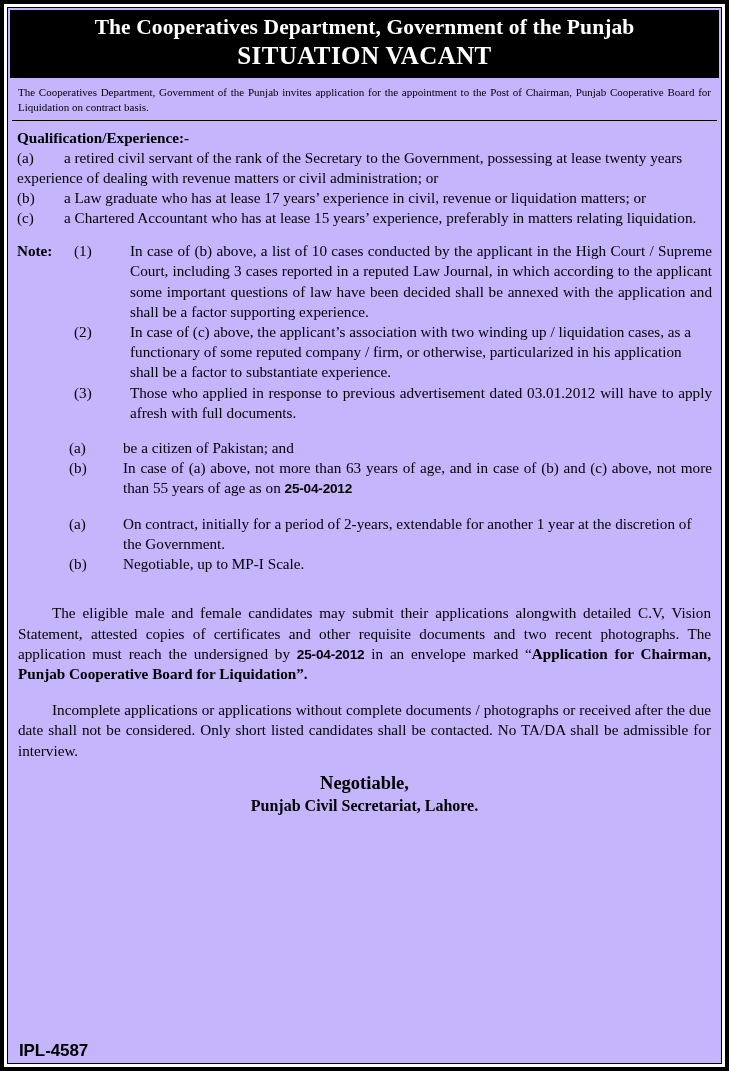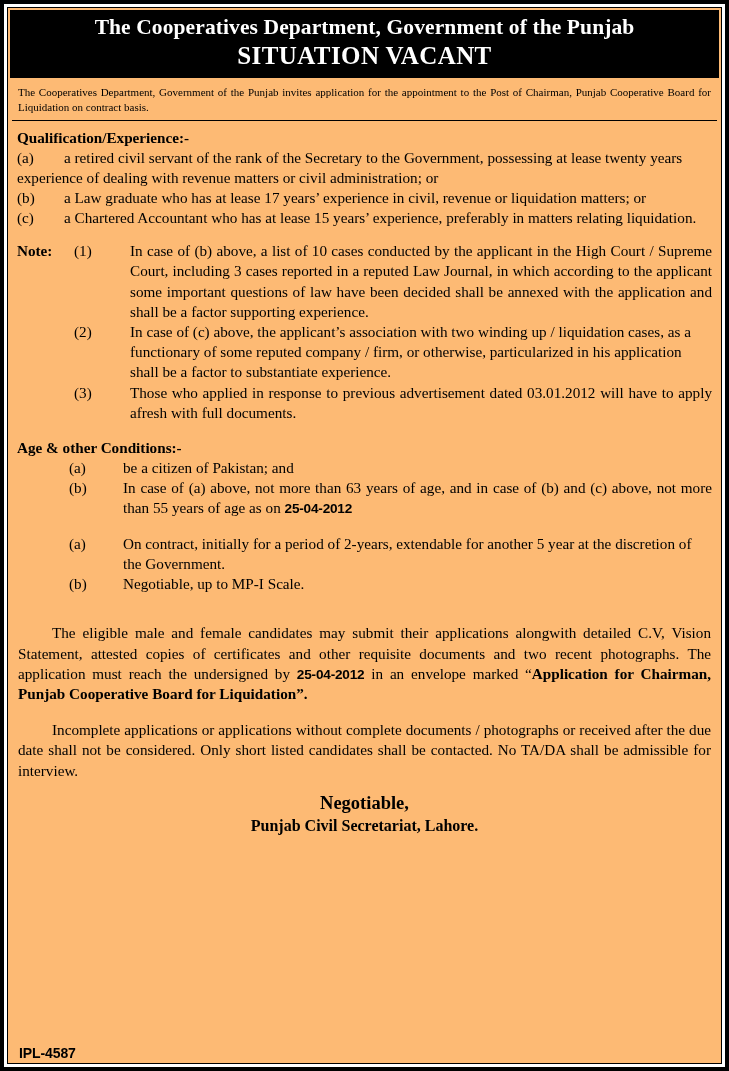--- a/index.html
+++ b/index.html
@@ -23,21 +23,21 @@
     height: 1071px;
     border: 4px solid #000000;
     padding: 3px;
     background: #ffffff;
   }
   .ad-inner {
     box-sizing: border-box;
     width: 100%;
     height: 100%;
     border: 1px solid #000000;
-    background: #fdba74;
+    background: #c4b5fd;
     display: flex;
     flex-direction: column;
   }
 
   
   .banner {
     background: #000000;
     color: #ffffff;
     text-align: center;
     padding: 4px 10px 7px 10px;
@@ -218,21 +218,21 @@
   
   .footer-row {
     display: flex;
     align-items: flex-end;
     padding: 0 0 2px 2px;
     margin-top: auto;
   }
   .ref-code {
     font-family: "Liberation Sans", "DejaVu Sans", sans-serif;
     font-weight: bold;
-    font-size: 14px;
+    font-size: 17px;
     letter-spacing: -0.1px;
   }
 </style>
 </head>
 <body>
 
 <div class="ad-frame">
   <div class="ad-inner">
 
     <div class="banner">
@@ -268,38 +268,37 @@
             </li>
           <li>
               <span class="mk">(3)</span>
               <span class="txt">Those who applied in response to previous advertisement dated 03.01.2012 will have to apply afresh with full documents.</span>
             </li>
         </ul>
       </div>
 
       <div class="gap-l"></div>
 
-      <div class="sec-head">Age &amp; other Conditions:-</div>
       <ul class="clause-list clause-hang">
         <li>
             <span class="mk">(a)</span>
             <span class="txt nojust">be a citizen of Pakistan; and</span>
           </li>
         <li>
           <span class="mk">(b)</span>
           <span class="txt"><span>In case of (a) above, not more than 63 years of age, and in case of (b) and (c) above, not more than 55 years of age as on </span><span class="date-stamp">25-04-2012</span></span>
         </li>
       </ul>
 
       <div class="gap-l"></div>
 
       <ul class="clause-list clause-hang">
         <li>
             <span class="mk">(a)</span>
-            <span class="txt nojust">On contract, initially for a period of 2-years, extendable for another 5 year at the discretion of the Government.</span>
+            <span class="txt nojust">On contract, initially for a period of 2-years, extendable for another 1 year at the discretion of the Government.</span>
           </li>
         <li>
             <span class="mk">(b)</span>
             <span class="txt nojust">Negotiable, up to MP-I Scale.</span>
           </li>
       </ul>
 
       <div class="gap-m"></div>
 
       <p class="para"><span>The eligible male and female candidates may submit their applications alongwith detailed C.V, Vision Statement, attested copies of certificates and other requisite documents and two recent photographs. The application must reach the undersigned by </span><span class="date-stamp">25-04-2012</span><span> in an envelope marked “</span><span class="bold">Application for Chairman, Punjab Cooperative Board for Liquidation</span><span class="bold">”.</span></p>

